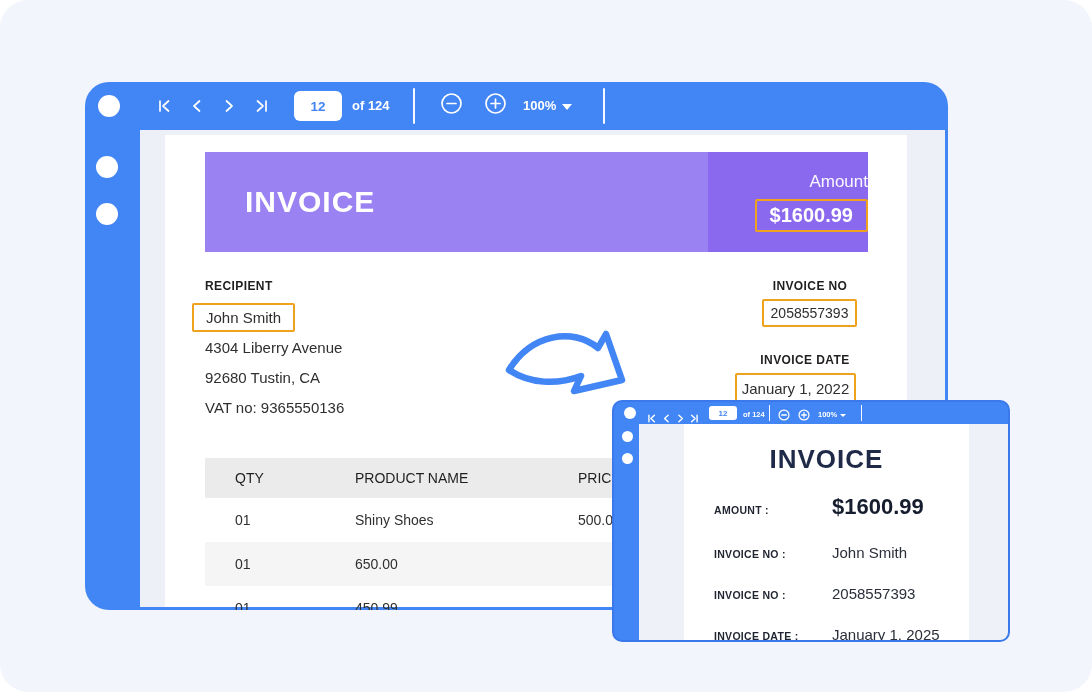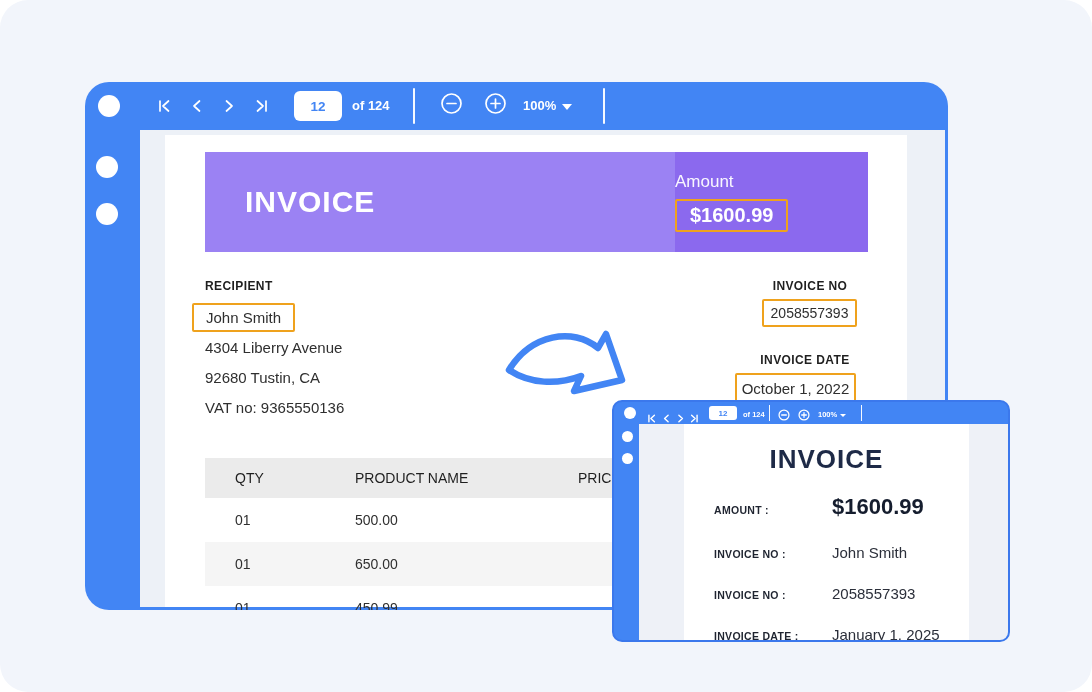--- a/index.html
+++ b/index.html
@@ -30,22 +30,22 @@
   .win-body{position:absolute; left:0; top:48px; right:0; bottom:0;}
   .sidebar{position:absolute; left:0; top:0; width:55px; bottom:0;}
   .sidebar .tb-circle{width:22px; height:22px; left:11px;}
   .doc-area{position:absolute; left:55px; top:0; right:3px; bottom:3px; background:var(--surround);}
   .page{position:absolute; left:25px; top:5px; width:742px; bottom:0; background:#fff;}
 
   
   .banner{position:absolute; left:40px; top:17px; width:663px; height:100px; display:flex;}
   .banner-left{flex:1; background:var(--purple-light); display:flex; align-items:center;}
   .banner-title{color:#fff; font-size:30px; font-weight:bold; letter-spacing:1px; padding-left:40px;}
-  .banner-right{width:193px; background:var(--purple-dark); display:flex; flex-direction:column;
-    align-items:flex-start; justify-content:center;}
+  .banner-right{width:160px; background:var(--purple-dark); display:flex; flex-direction:column;
+    align-items:flex-end; justify-content:center;}
   .amount-label{color:rgba(255,255,255,.95); font-size:17px; margin-bottom:7px;}
   .hl-box{border:2px solid var(--orange); border-radius:2px;}
   .amount-value{color:#fff; font-size:20px; font-weight:600; padding:3px 13px;}
   .fld-label{position:absolute; font-size:12px; font-weight:bold; color:#1f1f1f; letter-spacing:.4px;}
   .doc-text{position:absolute; font-size:15px; color:var(--ink);}
   .name-box{position:absolute; left:27px; top:168px; padding:4px 12px; font-size:15px; color:var(--ink);}
   .center160{width:160px; text-align:center;}
   .val-box{position:absolute; font-size:14px; color:var(--ink); display:flex; align-items:center; justify-content:center;}
   .arrow-wrap{position:absolute; left:338px; top:186px;}
 
@@ -160,36 +160,37 @@
 
           <span class="fld-label" style="left:40px; top:144px;">RECIPIENT</span>
           <span class="name-box hl-box">John Smith</span>
           <span class="doc-text" style="left:40px; top:204px;">4304 Liberry Avenue</span>
           <span class="doc-text" style="left:40px; top:234px;">92680 Tustin, CA</span>
           <span class="doc-text" style="left:40px; top:264px;text-align:right;">VAT no: 9365550136</span>
 
           <span class="fld-label center160" style="left:565px; top:144px;">INVOICE NO</span>
           <span class="val-box hl-box" style="left:597px; top:164px; width:95px; height:28px;">2058557393</span>
           <span class="fld-label center160" style="left:560px; top:218px;">INVOICE DATE</span>
-          <span class="val-box hl-box" style="left:570px; top:238px; width:121px; height:30px; font-size:15px;">October 1, 2022</span>
+          <span class="val-box hl-box" style="left:570px; top:238px; width:121px; height:30px; font-size:15px;">January 1, 2022</span>
 
           <div class="arrow-wrap">
             <svg width="125" height="98" viewBox="0 0 125 98">
               <path d="M6,49 C28,13 70,6 95,27 L103,13 L119,59 L71,70 L78,55 C54,64 27,63 6,49 Z" stroke="#4285f4" stroke-width="6.5" fill="none" stroke-linejoin="round"></path>
             </svg>
           </div>
 
           <div class="inv-table">
             <div class="t-row t-head">
               <span>QTY</span>
               <span>PRODUCT NAME</span>
               <span>PRICE</span>
             </div>
             <div class="t-row t-body">
               <span>01</span>
+              <span>Shiny Shoes</span>
               <span>500.00</span>
             </div>
             <div class="t-row t-body t-alt">
               <span>01</span>
               <span>650.00</span>
             </div>
             <div class="t-row t-body">
               <span>01</span>
               <span>450.99</span>
             </div>

